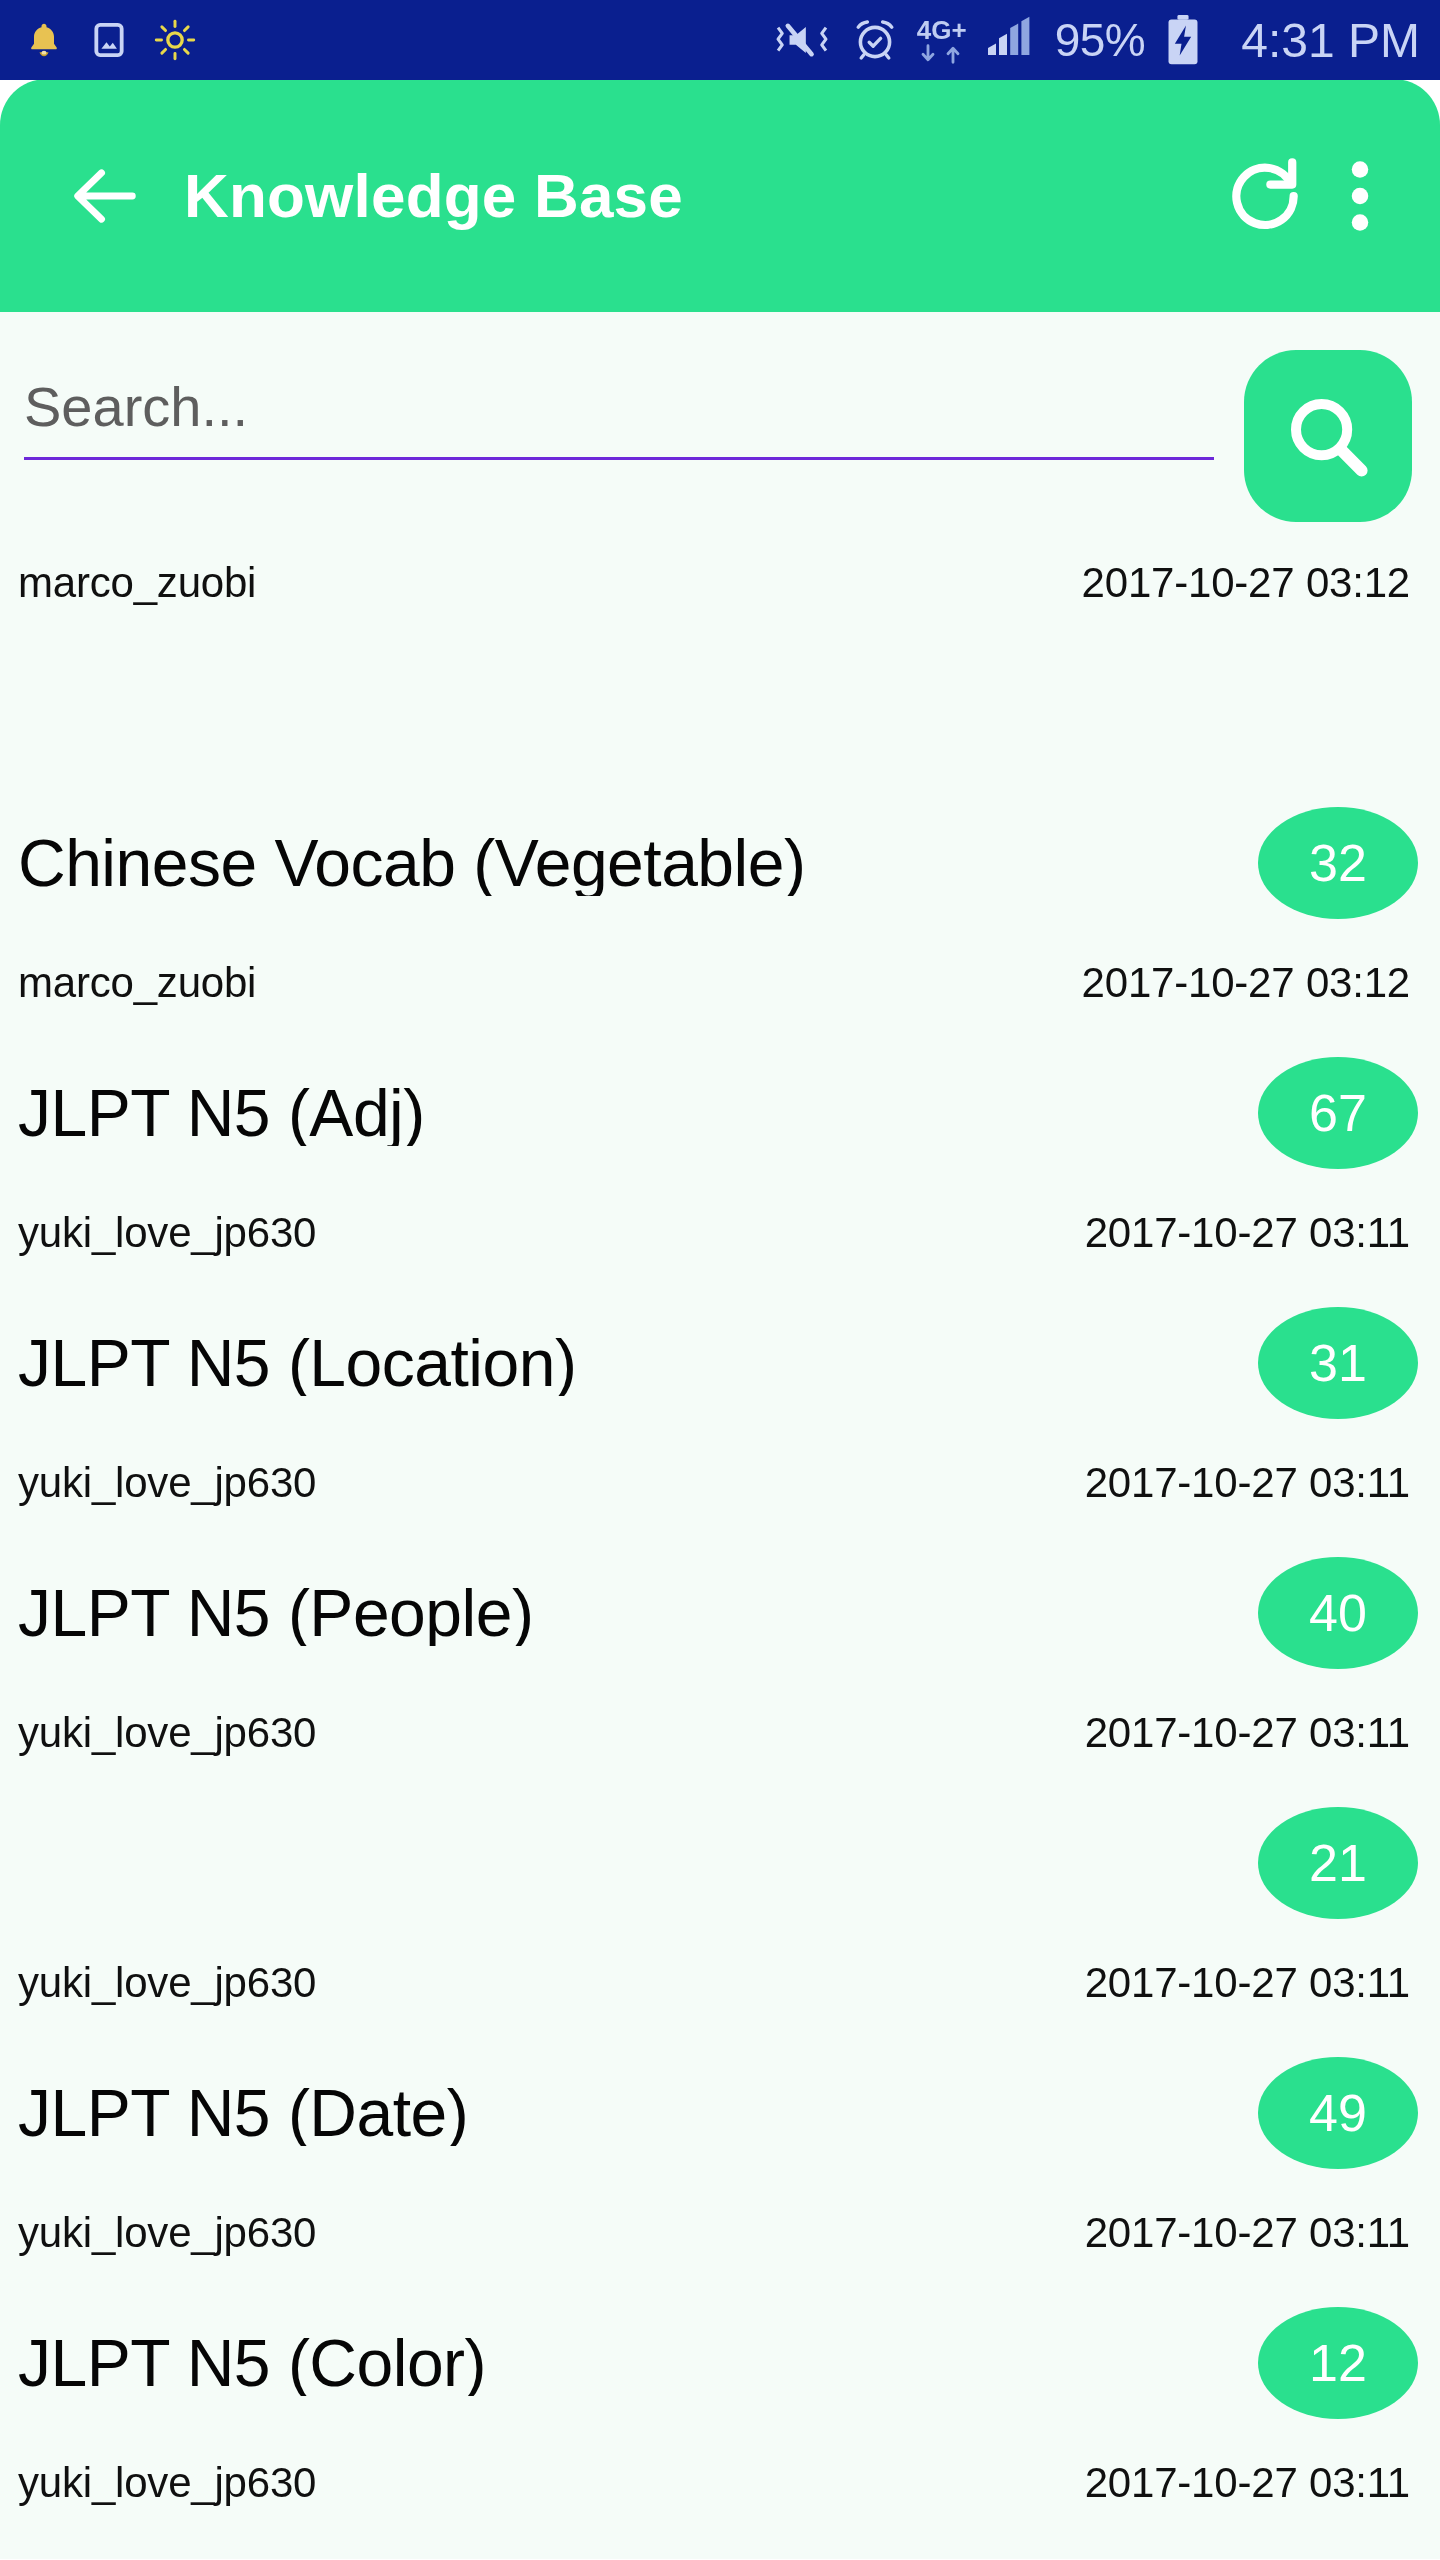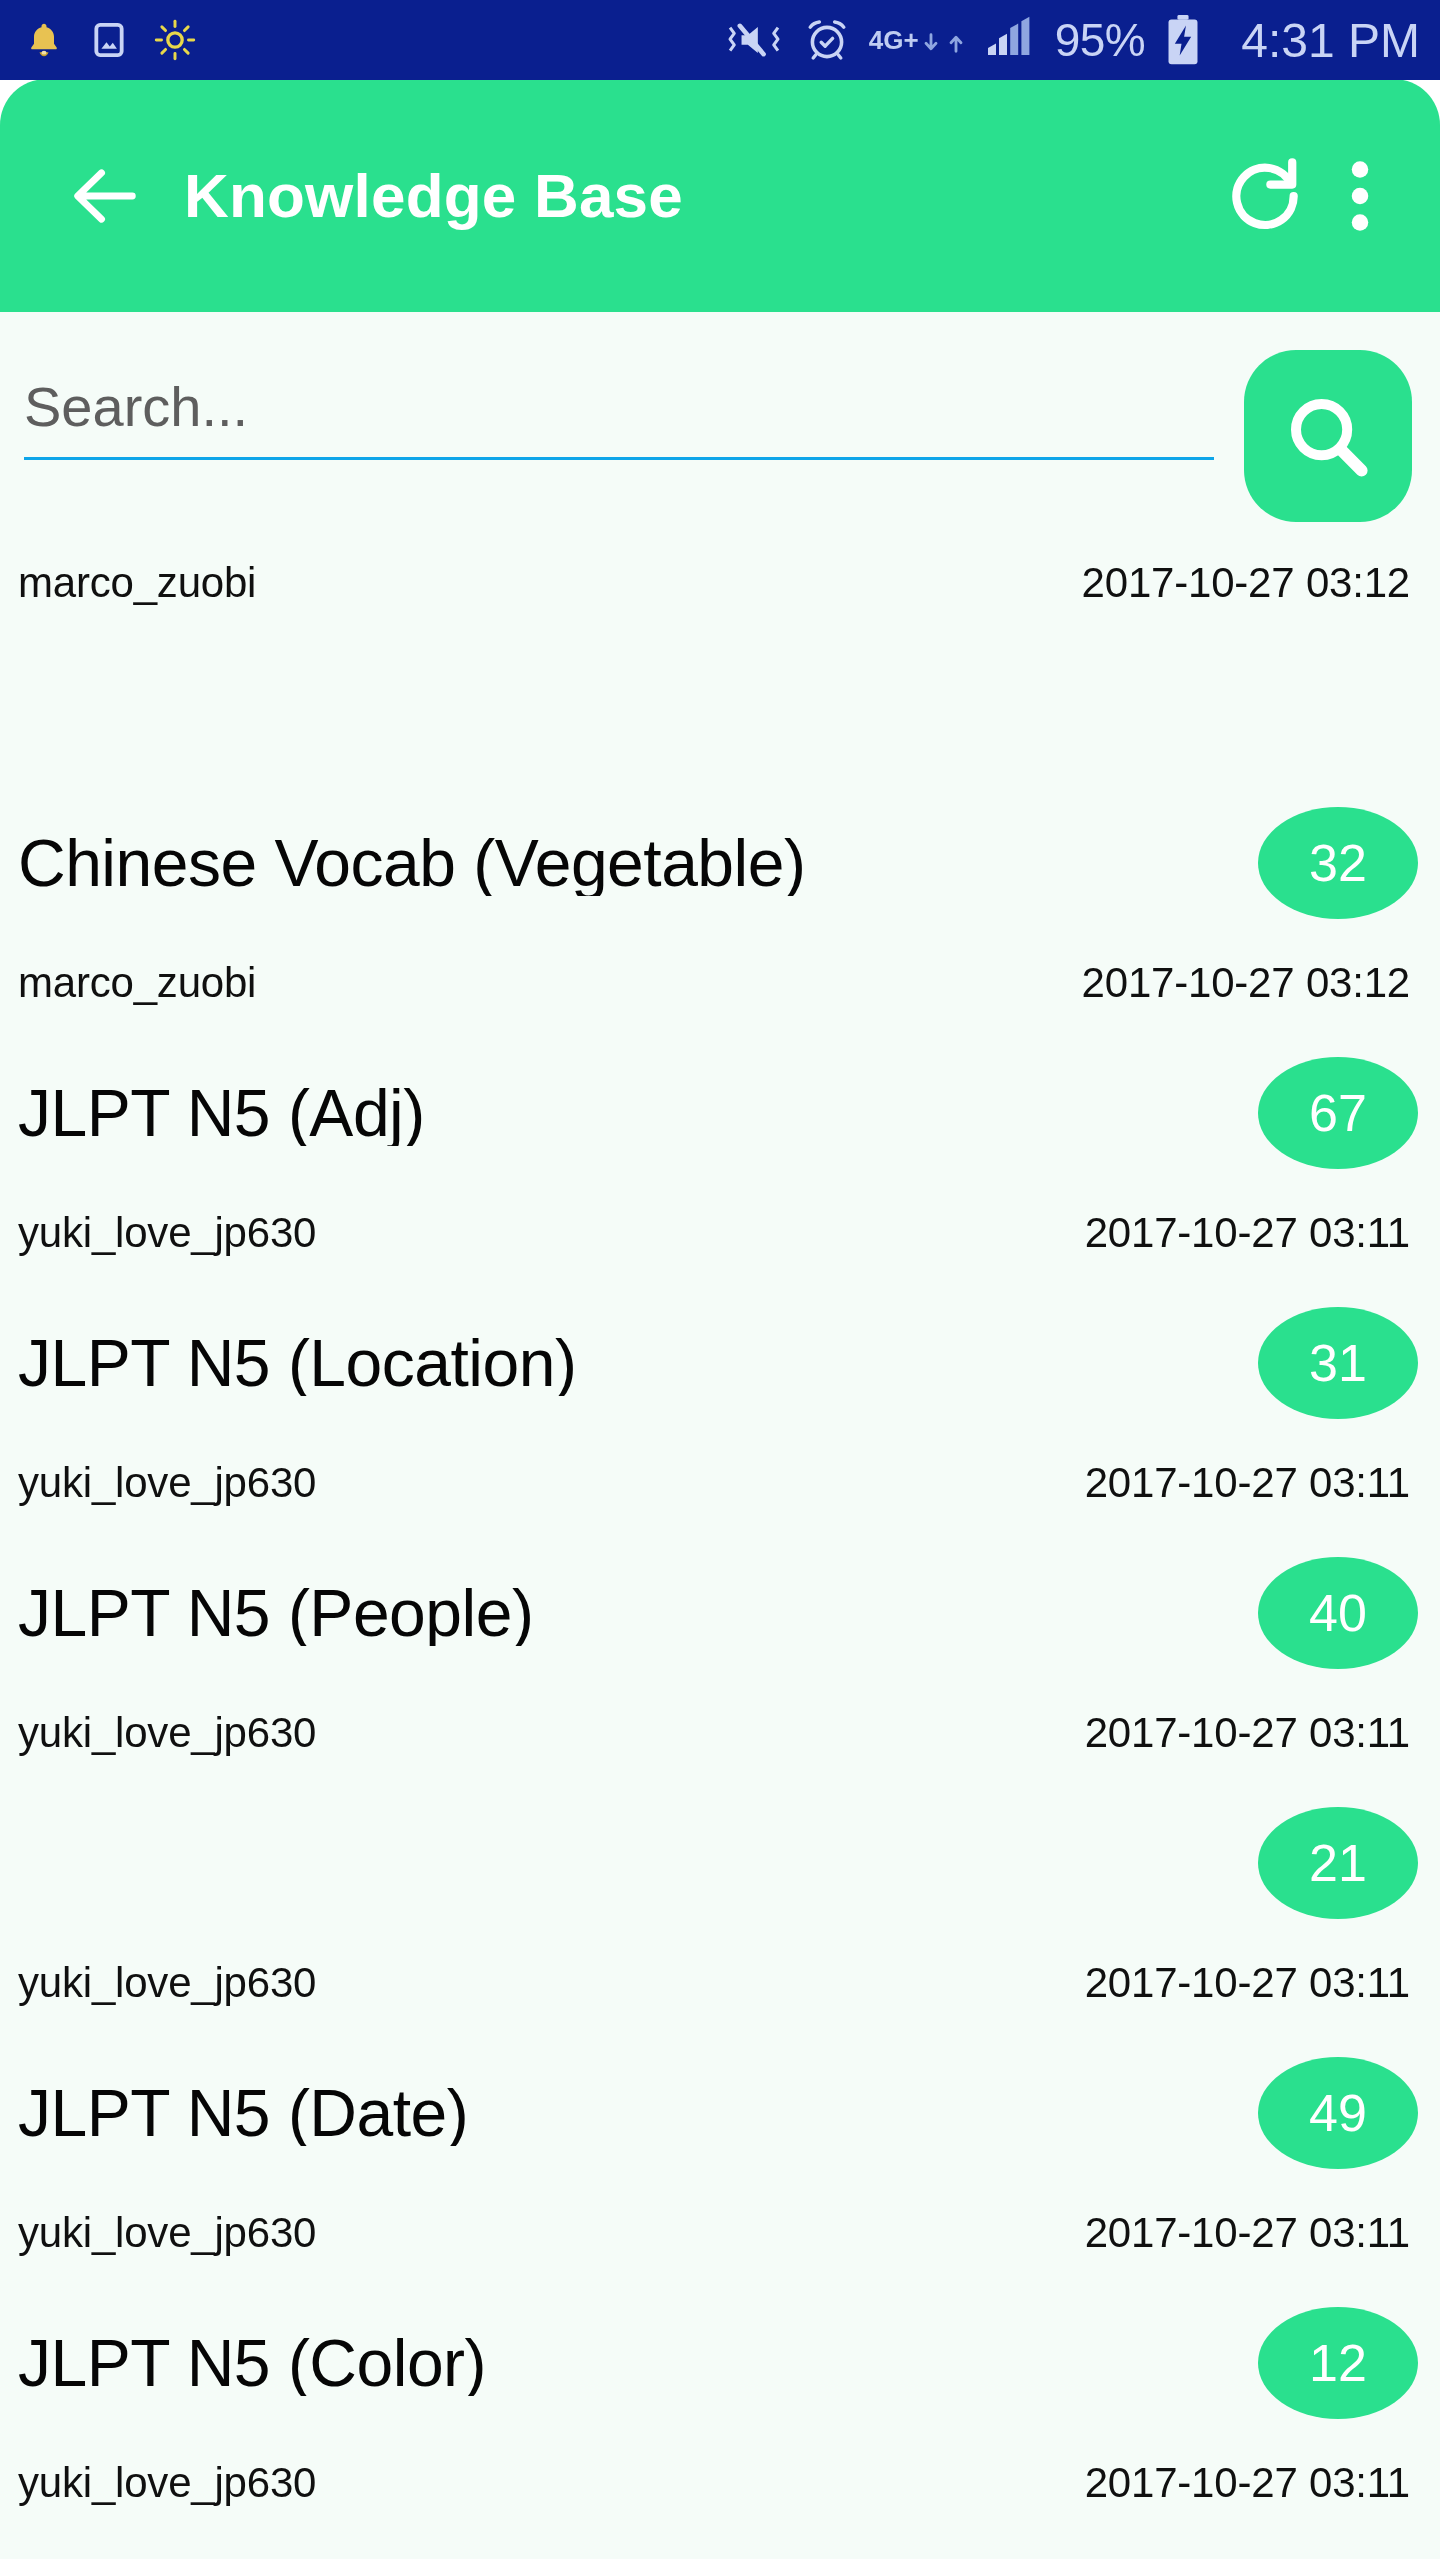--- a/index.html
+++ b/index.html
@@ -56,21 +56,22 @@
     margin-right: 6px;
   }
   .net-label {
     color: #BFCCF2;
     font-size: 26px;
     font-weight: 700;
     line-height: 1;
   }
   .net-wrap {
     display: flex;
-    align-items: flex-end;
+    flex-direction: column;
+    align-items: flex-start;
     gap: 1px;
   }
   .net-arrows {
     display: flex;
     gap: 3px;
   }
   .appbar {
     height: 233px;
     background: #2AE08E;
     border-top-left-radius: 46px;
@@ -118,21 +119,21 @@
   .search-field {
     flex: 1 1 auto;
     margin-right: 30px;
     padding-top: 24px;
   }
   .search-input {
     width: 100%;
     border: none;
     outline: none;
     background: transparent;
-    border-bottom: 3px solid #0ea5e9;
+    border-bottom: 3px solid #6d28d9;
     font-family: "Liberation Sans", sans-serif;
     font-size: 56px;
     color: #2b2b2b;
     padding: 0 0 18px 0;
     box-sizing: border-box;
     display: block;
   }
   .search-input::placeholder {
     color: #5E5E5E;
     opacity: 1;

